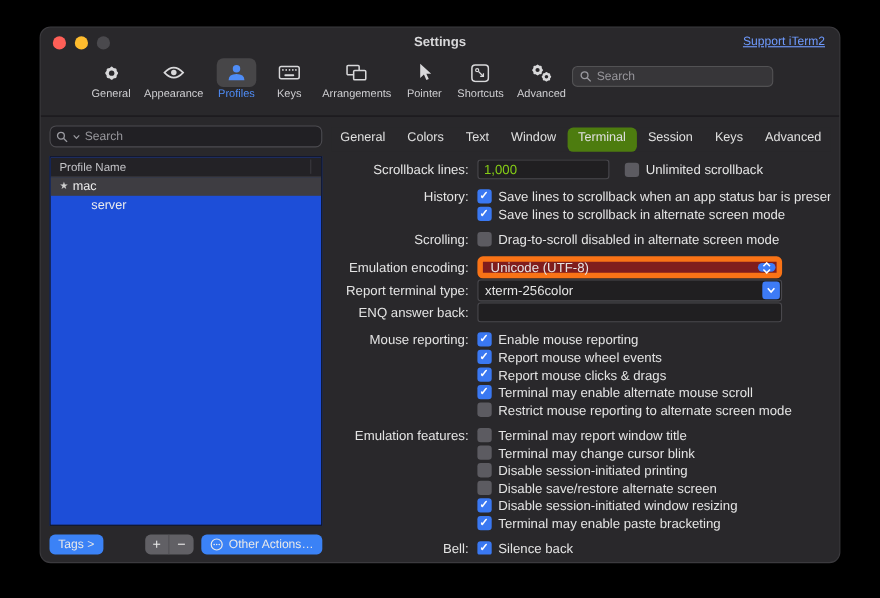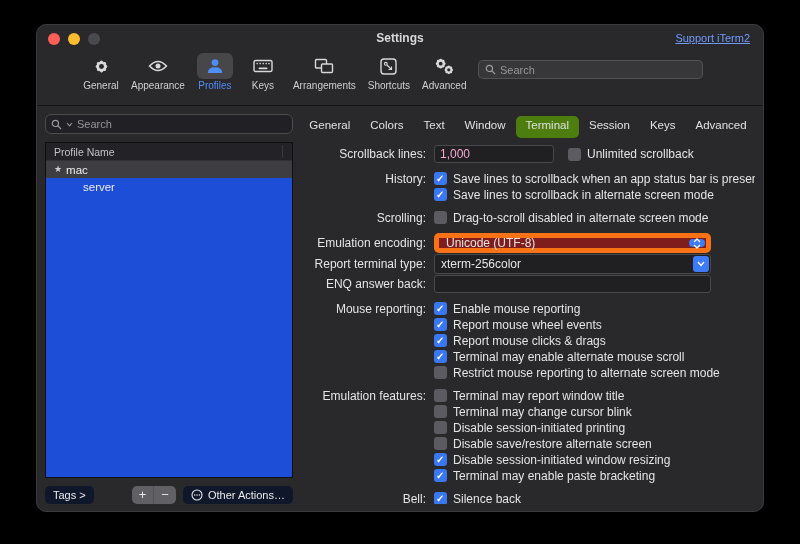--- a/index.html
+++ b/index.html
@@ -43,21 +43,21 @@
   .ssearch input { flex:1; background:transparent; border:none; outline:none; color:#ddd; font-size:11px; min-width:0; }
   .ssearch input::placeholder { color:#97969b; }
   .plist { flex:1; background:#1d4ed8; border:1px solid #0f0e11; display:flex; flex-direction:column; overflow:hidden; }
   .phead { position:relative; height:18px; line-height:18px; padding-left:8px; font-size:10.5px;
            color:#c2c2c6; background:#232226; border-bottom:1px solid #323135; }
   .phead::after { content:""; position:absolute; right:9px; top:2px; bottom:2px; width:1px; background:#3a393d; }
   .prow { height:17px; display:flex; align-items:center; gap:4px; padding-left:8px; font-size:11.5px; color:#ececec; }
   .prow.selected { background:#3e3d42; }
   .star { font-size:9px; color:#cfcfcf; line-height:1; }
   .sbottom { display:flex; align-items:center; gap:7px; margin-top:7px; height:19px; }
-  .btn { background:#0f172a; border-radius:5px; color:#e9e9e9; font-size:11px; height:18px;
+  .btn { background:#3b82f6; border-radius:5px; color:#e9e9e9; font-size:11px; height:18px;
          display:flex; align-items:center; padding:0 8px; gap:5px; cursor:pointer; white-space:nowrap; }
   .spacer { flex:1; }
   .seg { display:flex; background:#616065; border-radius:5px; height:18px; overflow:hidden; }
   .sbtn { width:22px; text-align:center; line-height:17px; font-size:13px; color:#e9e9e9; cursor:pointer; }
   .sbtn:first-child { border-right:1px solid #505054; }
 
   
   .main { flex:1; padding-top:2px; overflow:hidden; }
   .tabbar { position:relative; display:flex; justify-content:center; height:22px; margin-bottom:7px; }
   .tabbar::before { content:""; position:absolute; left:2px; right:2px; top:11px; height:1px; background:#3c3b40; }
@@ -70,21 +70,21 @@
   .frow.gap { margin-top:8px; }
   .flabel { width:133px; flex-shrink:0; text-align:right; padding-right:8px; white-space:nowrap; }
   .fctrl { display:flex; align-items:center; min-width:0; }
   .cb { width:13px; height:13px; border-radius:3px; background:#5c5b61; margin-right:6px;
         flex-shrink:0; position:relative; cursor:pointer; }
   .cb.checked { background:#3a78f2; }
   .cb.checked::after { content:"✓"; position:absolute; left:2px; top:0px; font-size:10px;
                        line-height:13px; font-weight:700; color:#fff; }
   .cbl { white-space:nowrap; }
   .tfield { height:18px; background:rgba(0,0,0,.22); border:1px solid #49484d; border-radius:3px;
-            color:#f9a8d4; font-size:12px; padding:0 5px; outline:none; }
+            color:#84cc16; font-size:12px; padding:0 5px; outline:none; }
   .popup { width:277px; height:20px; background:#7f1d1d; border:5px solid #f97316; border-radius:5px;
            display:flex; align-items:center; padding-left:7px; position:relative; cursor:pointer; }
   .popup .cap { position:absolute; right:1px; top:1px; bottom:1px; width:16px; background:#3d7bf7;
                 border-radius:4px; display:flex; align-items:center; justify-content:center; }
   .combo { width:277px; height:20px; background:rgba(0,0,0,.22); border:1px solid #49484d; border-radius:3px;
            display:flex; align-items:center; padding-left:6px; position:relative; }
   .combo .cap { position:absolute; right:1px; top:1px; width:16px; height:16px; background:#3d7bf7;
                 border-radius:3px; display:flex; align-items:center; justify-content:center; cursor:pointer; }
 </style>
 </head>
@@ -153,20 +153,28 @@
     <div class="titem">
       <span class="ticon">
         <svg width="20" height="16" viewBox="0 0 20 16">
             <rect x="1.5" y="1.5" width="11" height="8.5" rx="1" fill="none" stroke="#d8d8da" stroke-width="1.4"></rect>
             <rect x="7.5" y="6" width="11" height="8.5" rx="1" fill="#29282b" stroke="#d8d8da" stroke-width="1.4"></rect>
           </svg>
       </span>
       <span class="tlabel">Arrangements</span>
     </div>
 
+    <div class="titem">
+      <span class="ticon">
+        <svg width="14" height="18" viewBox="0 0 14 18" fill="#d8d8da">
+            <path d="M3 1 L3 14 L6.4 10.8 L8.6 15.8 L10.8 14.8 L8.6 10 L13 10 Z"></path>
+          </svg>
+      </span>
+      <span class="tlabel">Pointer</span>
+    </div>
 
     <div class="titem">
       <span class="ticon">
         <svg width="17" height="17" viewBox="0 0 17 17">
             <rect x="1" y="1" width="15" height="15" rx="3" fill="none" stroke="#d8d8da" stroke-width="1.4"></rect>
             <circle cx="5.8" cy="5.8" r="1.4" fill="none" stroke="#d8d8da" stroke-width="1.1"></circle>
             <path d="M7 7 L11.5 11.5 M11.5 8.5 L11.5 11.5 L8.5 11.5" fill="none" stroke="#d8d8da" stroke-width="1.1"></path>
           </svg>
       </span>
       <span class="tlabel">Shortcuts</span>

